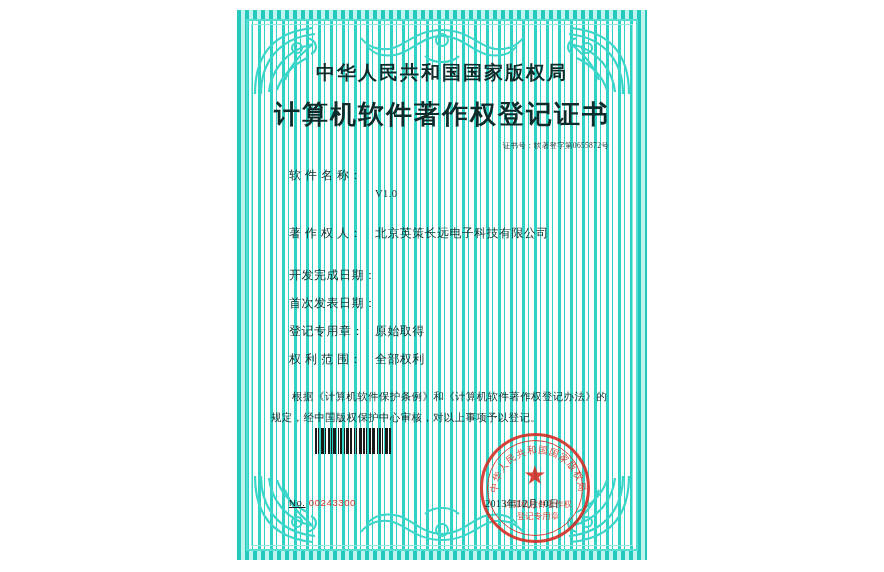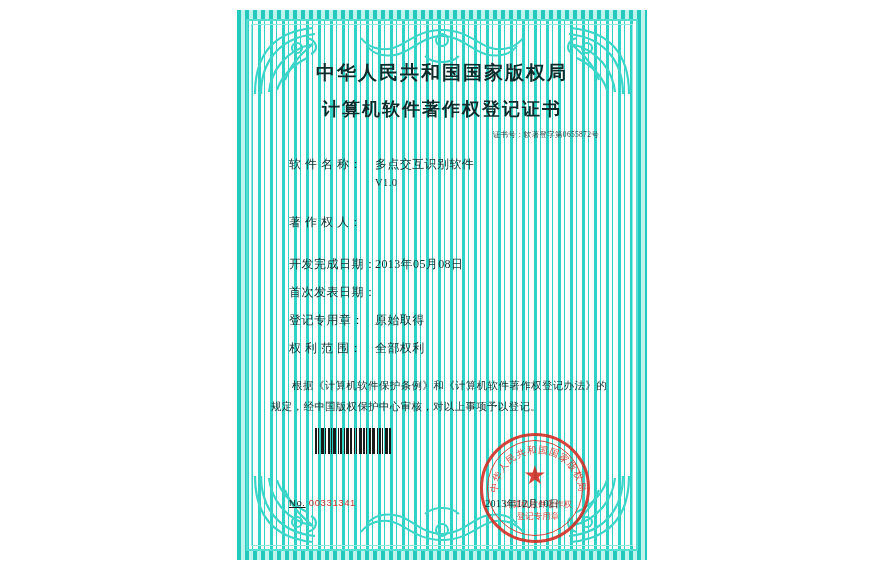--- a/index.html
+++ b/index.html
@@ -105,33 +105,33 @@
   .title1 {
     text-align: center;
     font-size: 19px;
     letter-spacing: 2px;
     color: #0d2b2a;
     font-family: "DejaVu Serif", "Liberation Serif", serif;
     font-weight: 600;
   }
   .title2 {
     text-align: center;
-    font-size: 18px;
+    font-size: 26px;
     letter-spacing: 2px;
     color: #0d2b2a;
     margin-top: 11px;
     font-family: "DejaVu Serif", "Liberation Serif", serif;
     font-weight: 700;
   }
   .certno {
     text-align: right;
     font-size: 7.5px;
     color: #2b3b3b;
     margin-top: 9px;
-    padding-right: 14px;
+    padding-right: 4px;
     letter-spacing: 0.3px;
   }
 
   .fields {
     margin-top: 15px;
     padding-left: 18px;
   }
   .row {
     display: flex;
     align-items: flex-start;
@@ -351,35 +351,34 @@
     <div class="content">
 
       <div class="title1">中华人民共和国国家版权局</div>
       <div class="title2">计算机软件著作权登记证书</div>
       <div class="certno">证书号：软著登字第0655872号</div>
 
       <div class="fields">
 
         <div class="row">
           <div class="label">软 件 名 称：</div>
-          <div class="value">多点交互识别软件</div>
         </div>
         <div class="subvalue">V1.0</div>
 
         <div class="gap-a"></div>
 
         <div class="row spaced">
           <div class="label">著 作 权 人：</div>
+          <div class="value">北京英策长远电子科技有限公司</div>
         </div>
 
         <div class="gap-b"></div>
 
         <div class="row spaced">
           <div class="label">开发完成日期：</div>
-          <div class="value">2013年05月08日</div>
         </div>
 
         <div class="row spaced">
           <div class="label">首次发表日期：</div>
         </div>
 
         <div class="row spaced">
           <div class="label">登记专用章：</div>
           <div class="value">原始取得</div>
         </div>
@@ -462,19 +461,19 @@
       </div>
       <div class="star">★</div>
       <div class="bottomtext">
         <div>计算机软件著作权</div>
         <div>登记专用章</div>
       </div>
     </div>
 
     <div class="docno">
       <span class="prefix">No.</span>
-      <span>00331341</span>
+      <span>00243300</span>
     </div>
 
     <div class="sealdate">2013年12月10日</div>
 
   </div>
 </div>
 
 </body></html>

